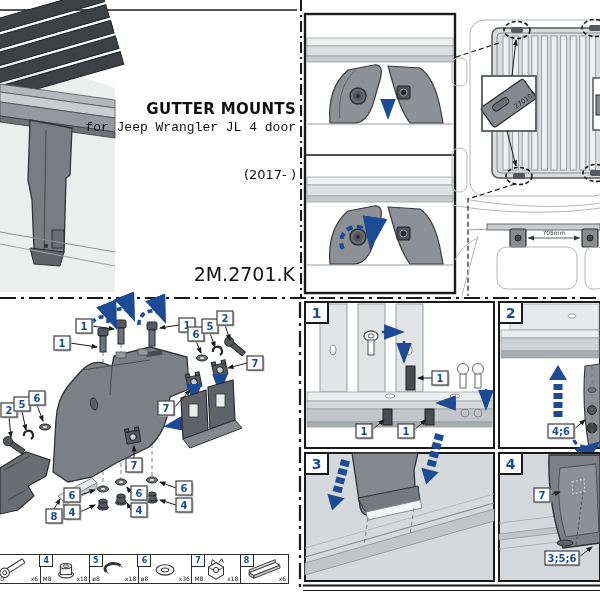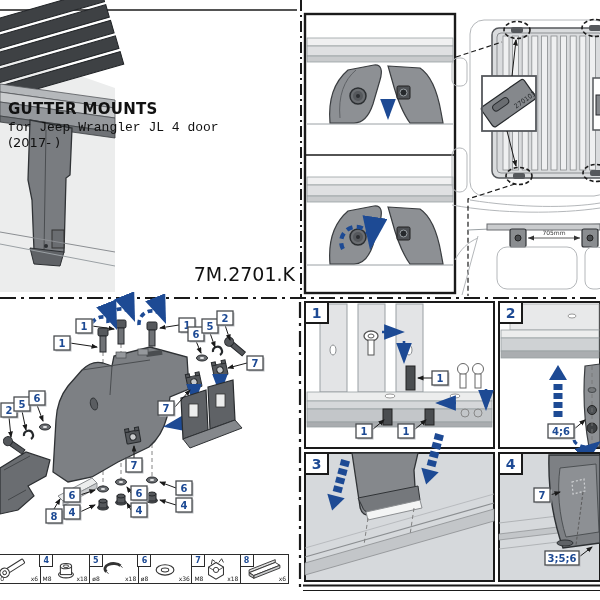--- a/index.html
+++ b/index.html
@@ -14,24 +14,24 @@
   .out{stroke:#b4b7ba;stroke-width:1;fill:none;}
   .dk{fill:#55585c;stroke:#26292c;stroke-width:1;}
   .md{fill:#8d9094;stroke:#3a3d40;stroke-width:1.2;}
   .lt{fill:#e3e4e6;stroke:#9aa0a4;stroke-width:1;}
   .cosh{fill:#b9bcbf;}
   .cobox{fill:#fff;stroke:#4a4d50;stroke-width:1.3;}
   .cotx{fill:#1d4a94;font:bold 10px "DejaVu Sans",sans-serif;text-anchor:middle;}
   .stnum{fill:#1d4a94;font:bold 14px "DejaVu Sans",sans-serif;text-anchor:middle;}
   .tiny{font:6px "DejaVu Sans",sans-serif;fill:#333;}
   
-  .header{position:absolute;left:8px;top:100px;width:295px;z-index:2;}
+  .header{position:absolute;left:1px;top:100px;width:295px;text-align:right;z-index:2;}
   .t1{font-weight:bold;font-size:15px;letter-spacing:.3px;}
   .t2{font-size:13px;margin-top:2px;font-family:Liberation Mono, monospace;}
-  .t3{font-size:13px;}
+  .t3{font-size:13px;margin-top:32px;}
   .partnum{position:absolute;left:95px;top:263px;width:200px;text-align:right;
            font-size:19px;z-index:2;}
   
   .ptable{position:absolute;left:-14px;top:554px;height:30px;display:flex;z-index:2;}
   .pcell{position:relative;height:30px;border:1.4px solid #2b2b2b;margin-right:-1.4px;
          background:#fff;box-sizing:border-box;}
   .pnum{position:absolute;left:-1.4px;top:-1.4px;width:12px;height:11px;border:1.4px solid #2b2b2b;
         background:#fff;color:#1d4a94;font:bold 8px "DejaVu Sans",sans-serif;text-align:center;
         line-height:11px;box-sizing:content-box;}
   .pspec{position:absolute;left:2px;bottom:1px;font-size:6px;color:#222;}
@@ -543,21 +543,21 @@
   <rect x="499" y="453" width="23" height="21" fill="#fff" stroke="#1a1a1a" stroke-width="2"></rect>
   <text x="510.5" y="469" class="stnum">4</text>
 </g>
 </svg>
 
 <div class="header">
   <div class="t1">GUTTER MOUNTS</div>
   <div class="t2">for Jeep Wrangler JL 4 door</div>
   <div class="t3">(2017- )</div>
 </div>
-<div class="partnum">7M.2701.K</div>
+<div class="partnum">2M.2701.K</div>
 
 <div class="ptable">
   <div class="pcell" style="width:55px">
 
     <svg class="picon" viewBox="0 0 55 30">
       <g transform="translate(18,19) rotate(-32)">
         <rect x="3" y="-2.6" width="21" height="5.2" rx="1" fill="#fff" stroke="#333" stroke-width="1.1"></rect>
         <circle r="5" fill="#fff" stroke="#333" stroke-width="1.2"></circle>
         <circle r="2" fill="none" stroke="#333" stroke-width="1"></circle>
       </g>

